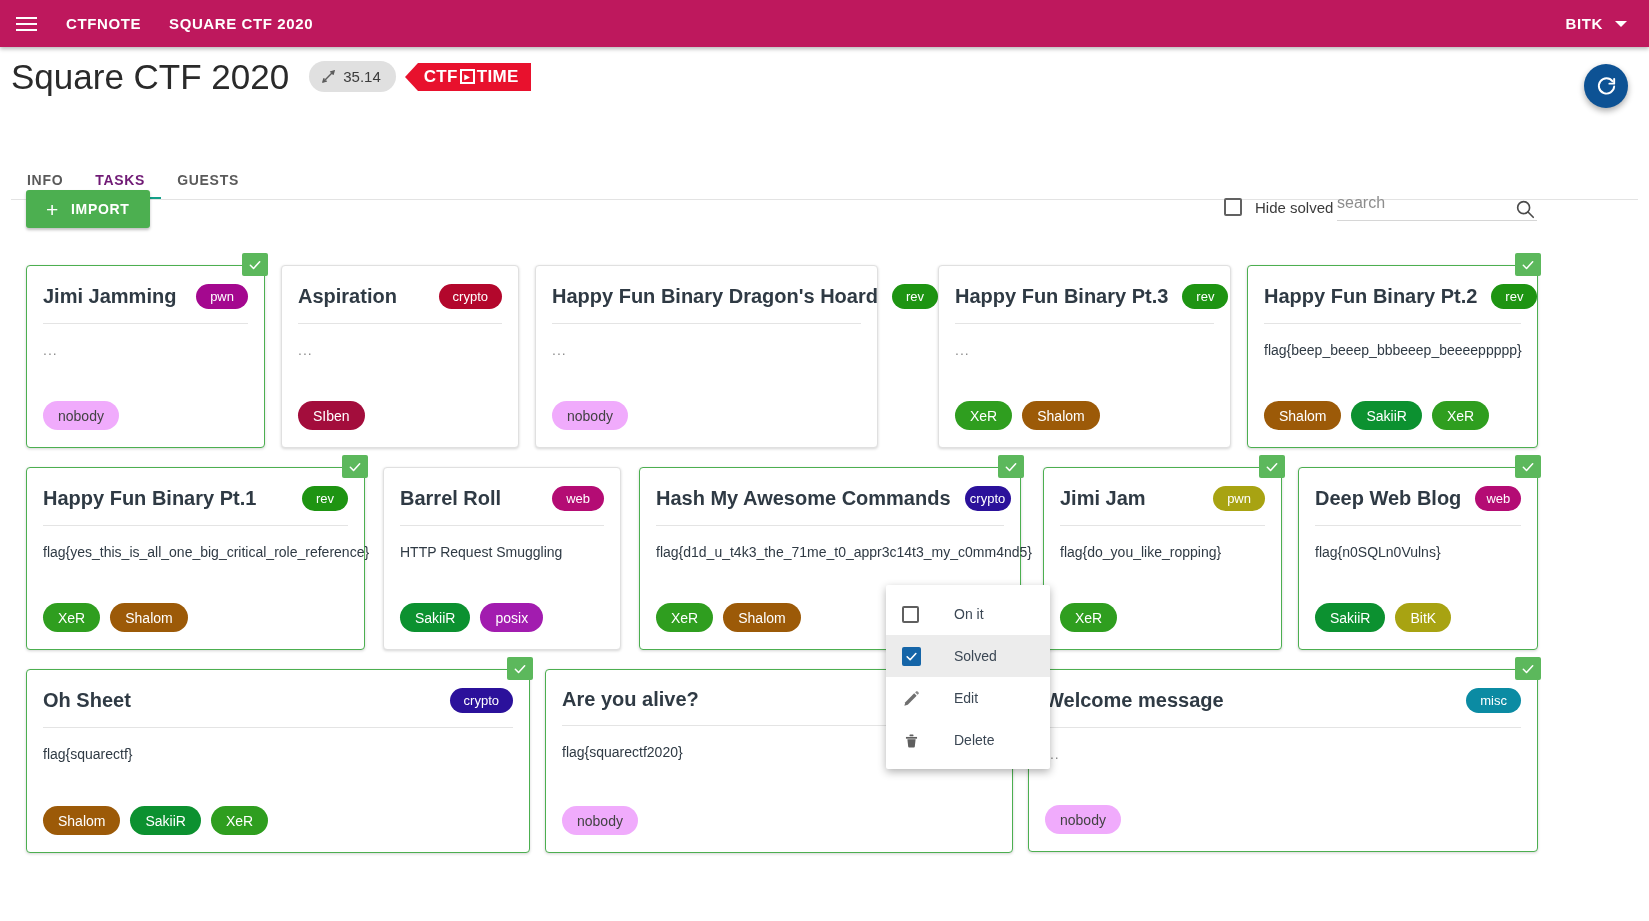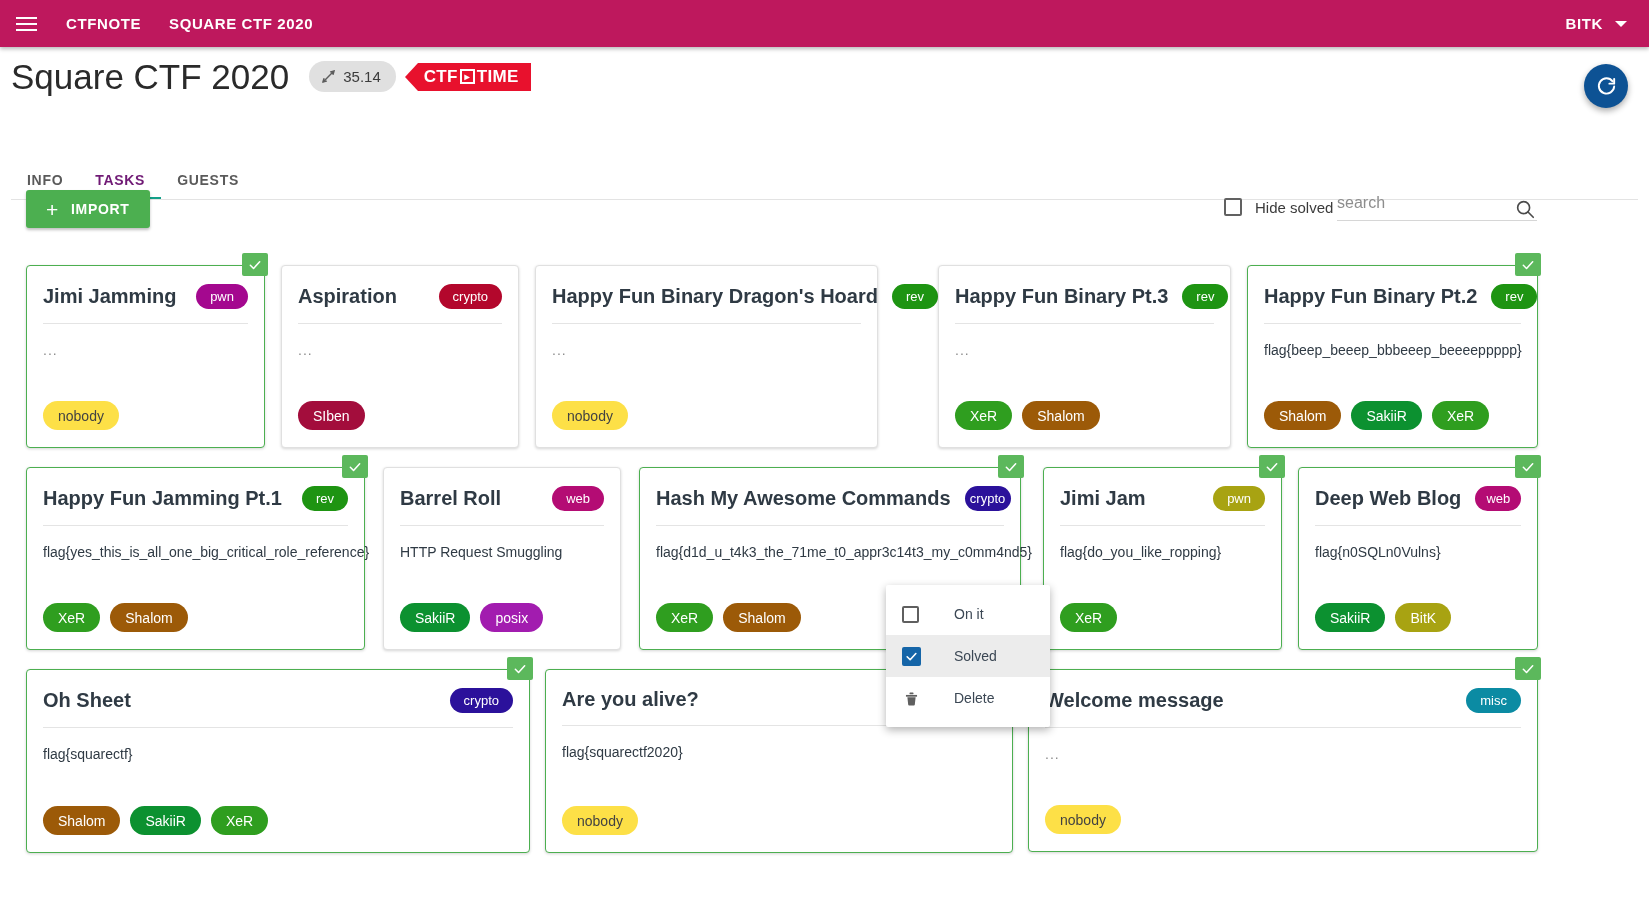--- a/index.html
+++ b/index.html
@@ -197,21 +197,21 @@
   .card-flag.dots { color: #8b8b8b; letter-spacing: 1px; }
   .players {
     position: absolute; bottom: 17px; left: 16px;
     display: flex; gap: 10px;
   }
   .player {
     border-radius: 16px; height: 29px;
     display: inline-flex; align-items: center; justify-content: center;
     padding: 0 15px; font-size: 14px; color: #fff;
   }
-  .player.nobody { background: #fde047; color: #424242; }
+  .player.nobody { background: #f0abfc; color: #424242; }
 
   
   .ctx-menu {
     position: absolute; top: 585px; left: 886px;
     width: 164px; background: #fff;
     box-shadow: 0 3px 8px rgba(0,0,0,.30);
     border-radius: 2px; z-index: 40; padding: 8px 0;
   }
   .ctx-item {
     height: 42px; display: flex; align-items: center;
@@ -374,21 +374,21 @@
         <div class="player" style="background:#2f9e1f">XeR</div>
       </div>
     </div>
     <div class="card solved" style="left: 26px; top: 467px; width: 339px; height: 183px;">
       <div class="solved-flag">
         <svg width="14" height="14" viewBox="0 0 24 24">
           <path d="M4 12.5 L9.5 18 L20 6.5" stroke="#fff" stroke-width="2.6" fill="none" stroke-linecap="round" stroke-linejoin="round"></path>
         </svg>
       </div>
       <div class="card-head">
-        <div class="card-title">Happy Fun Jamming Pt.1</div>
+        <div class="card-title">Happy Fun Binary Pt.1</div>
         <div class="cat-chip" style="background:#1e9412">rev</div>
       </div>
       <div class="card-rule"></div>
       <div class="card-flag">flag{yes_this_is_all_one_big_critical_role_reference}</div>
       <div class="players">
         <div class="player" style="background:#2f9e1f">XeR</div>
         <div class="player" style="background:#9c5a08">Shalom</div>
       </div>
     </div>
     <div class="card" style="left: 383px; top: 467px; width: 238px; height: 183px;">
@@ -517,20 +517,29 @@
         <svg width="13" height="13" viewBox="0 0 24 24">
             <path d="M4 12.5 L9.5 18 L20 6.5" stroke="#fff" stroke-width="3" fill="none" stroke-linecap="round" stroke-linejoin="round"></path>
           </svg>
       </span>
     </span>
     <span class="ctx-label">Solved</span>
   </div>
   <div class="ctx-item">
     <span class="ctx-ico">
       <svg width="19" height="19" viewBox="0 0 24 24">
+        <path d="M3 21 l1.2-4.3 L15.4 5.5 l3.1 3.1 L7.3 19.8 Z" fill="#6f6f6f"></path>
+        <path d="M16.6 4.3 l3.1 3.1 1.3-1.3a1.3 1.3 0 0 0 0-1.8l-1.3-1.3a1.3 1.3 0 0 0-1.8 0Z" fill="#8a8a8a"></path>
+      </svg>
+    </span>
+    <span class="ctx-label">Edit</span>
+  </div>
+  <div class="ctx-item">
+    <span class="ctx-ico">
+      <svg width="19" height="19" viewBox="0 0 24 24">
         <rect x="5" y="7.5" width="14" height="2.2" fill="#5f5f5f"></rect>
         <rect x="9.5" y="4.5" width="5" height="2.2" rx="0.6" fill="#5f5f5f"></rect>
         <path d="M6.8 10.3 h10.4 l-1 9.3 a1.2 1.2 0 0 1-1.2 1.1 H9 a1.2 1.2 0 0 1-1.2-1.1 Z" fill="#5f5f5f"></path>
       </svg>
     </span>
     <span class="ctx-label">Delete</span>
   </div>
 </div>
 
 </body></html>

